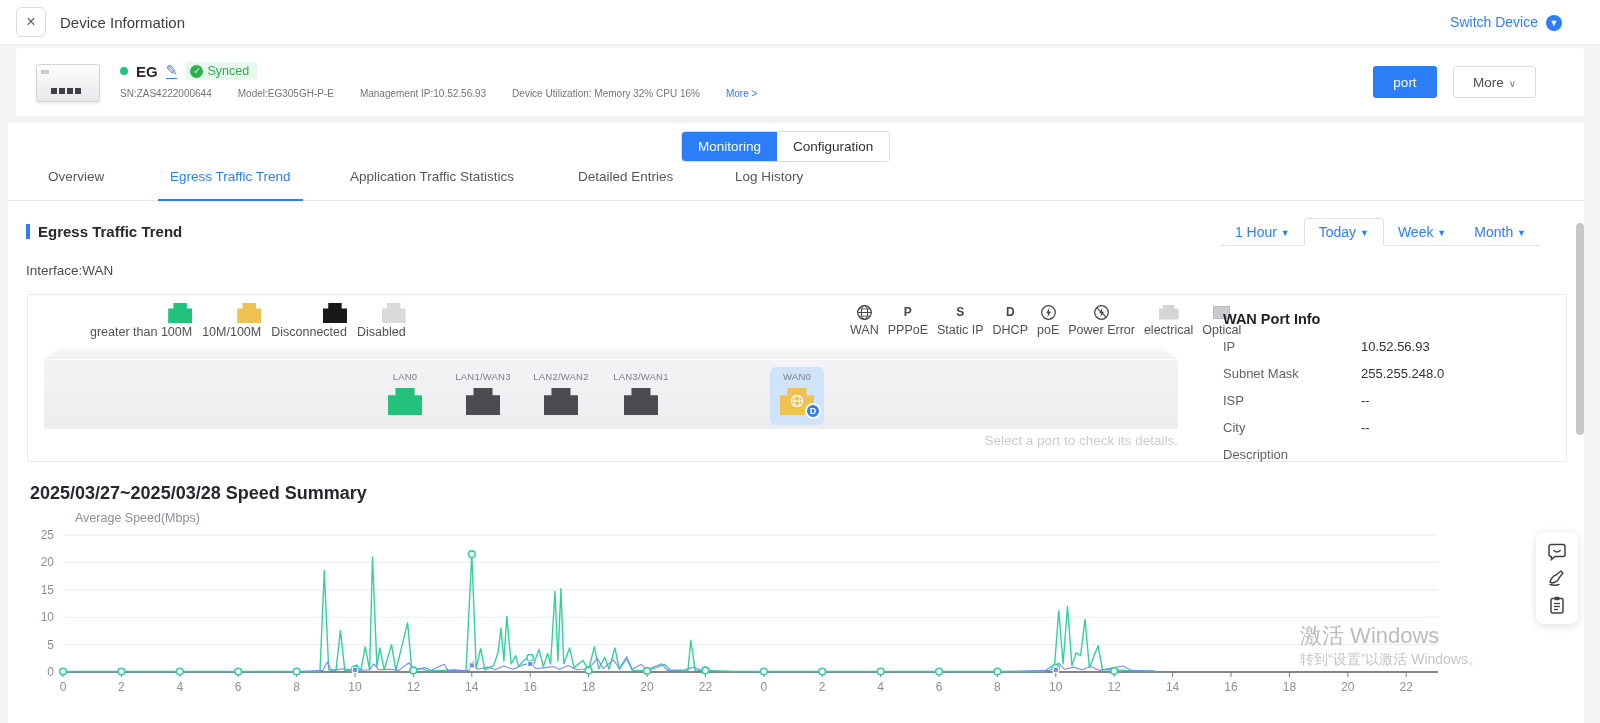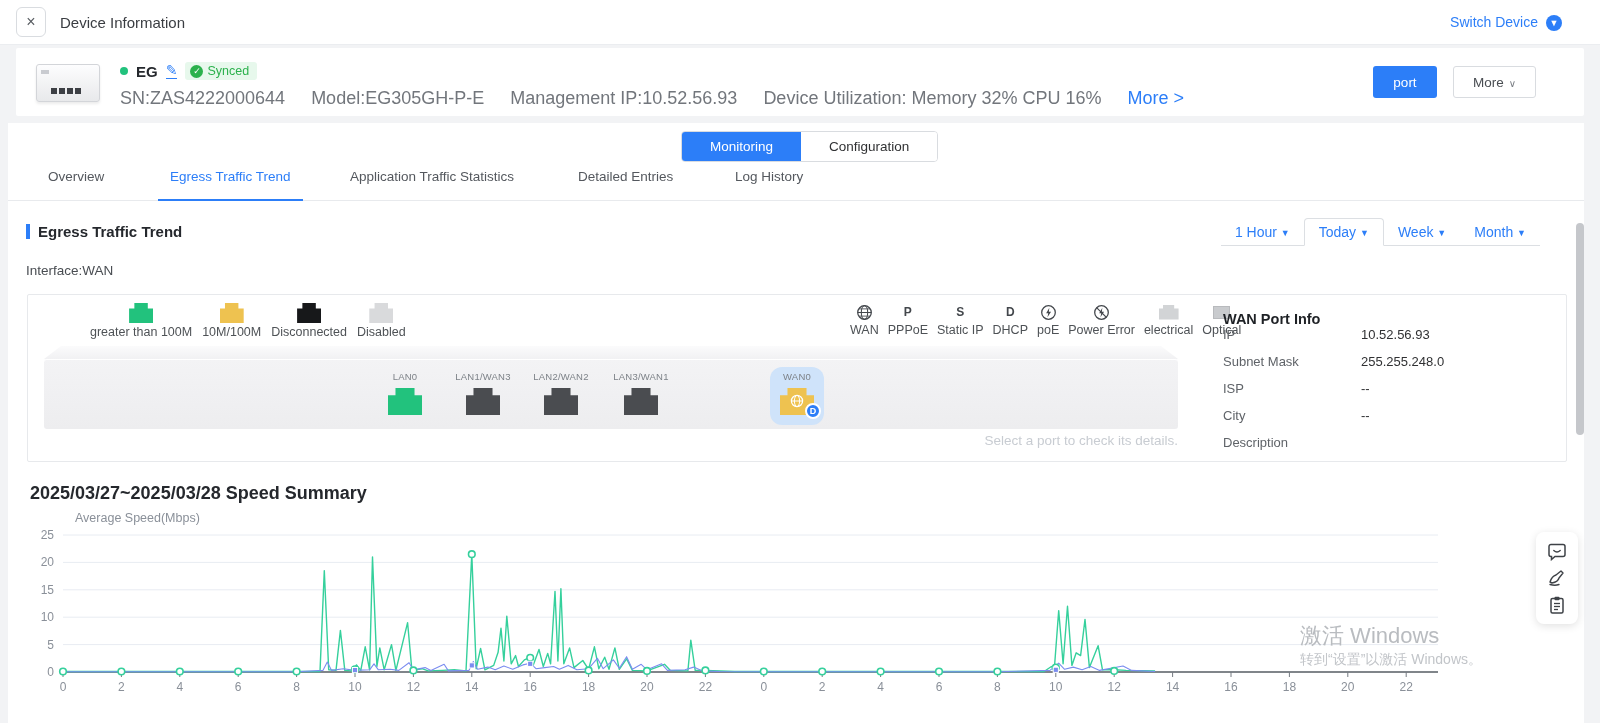--- a/index.html
+++ b/index.html
@@ -19,30 +19,30 @@
   .devthumb { position:absolute; left:20px; top:16px; width:64px; height:38px; background:linear-gradient(#fdfdfe,#e8e9eb); border:1px solid #d3d5d9; border-radius:3px; box-shadow:0 2px 3px rgba(0,0,0,.08); }
   .devthumb .ports { position:absolute; left:14px; bottom:7px; display:flex; gap:2px; }
   .devthumb .ports i { width:6px; height:6px; background:#3c3f44; display:block; }
   .devthumb .logo { position:absolute; left:4px; top:5px; width:8px; height:4px; background:#c9cbd0; }
   .devname-row { position:absolute; left:104px; top:14px; display:flex; align-items:center; gap:8px; }
   .statdot { width:8px; height:8px; border-radius:50%; background:#22c27d; }
   .devname { font-size:15px; font-weight:bold; color:#25282d; }
   .editico { color:#2c7ef8; font-size:14px; border-bottom:1.5px solid #2c7ef8; line-height:14px; padding-bottom:1px; cursor:pointer; }
   .syncbadge { display:flex; align-items:center; gap:4px; background:#e7f8ec; color:#2bb14c; font-size:12.5px; padding:2px 8px 2px 5px; border-radius:3px; }
   .syncbadge .ck { width:13px; height:13px; border-radius:50%; background:#2bb14c; color:#fff; font-size:9px; line-height:13px; text-align:center; }
-  .devmeta { position:absolute; left:104px; top:40px; display:flex; gap:26px; font-size:18px; color:#72767c; white-space:nowrap; }
+  .devmeta { position:absolute; left:104px; top:40px; display:flex; gap:26px; font-size:10px; color:#72767c; white-space:nowrap; }
   .morelink { color:#2c7ef8; cursor:pointer; }
   .ewebbtn { position:absolute; right:147px; top:18px; width:64px; height:32px; background:#2c7ef8; color:#fff; border:none; border-radius:3px; font-size:13.5px; cursor:pointer; font-family:inherit; }
   .morebtn { position:absolute; right:48px; top:18px; width:83px; height:32px; background:#fff; color:#494d52; border:1px solid #d9dce0; border-radius:3px; font-size:13.5px; cursor:pointer; font-family:inherit; }
   .morebtn .chev { font-size:10px; color:#7a7e84; margin-left:5px; }
 
   
   .maincard { position:absolute; left:8px; top:123px; width:1576px; height:600px; background:#fff; }
   .seg { position:absolute; left:673px; top:8px; display:flex; border:1px solid #d9dce0; border-radius:4px; overflow:hidden; height:31px; }
-  .seg .seg-btn { height:100%; font-size:13.5px; line-height:29px; padding:0 28px; cursor:pointer; background:#fff; color:#303133; }
+  .seg .seg-btn { height:100%; font-size:13.5px; line-height:29px; padding:0 16px; cursor:pointer; background:#fff; color:#303133; }
   .seg .seg-btn.on { background:#2c7ef8; color:#fff; }
 
   .tabsrow { position:absolute; left:0; top:46px; width:1576px; height:32px; border-bottom:1px solid #e8eaed; }
   .tab { position:absolute; top:0; font-size:13.5px; color:#54585e; cursor:pointer; height:31px; }
   .tab.active { color:#2c7ef8; }
   .tab.active::after { content:''; position:absolute; left:-12px; right:-12px; bottom:-1px; height:2px; background:#2c7ef8; }
 
   .secthdr { position:absolute; left:18px; top:100px; display:flex; align-items:center; gap:8px; }
   .secbar { width:4px; height:15px; background:#2c7ef8; }
   .sectitle { font-size:15px; font-weight:bold; color:#25282d; }
@@ -50,48 +50,48 @@
   .filters { position:absolute; right:44px; top:92px; height:31px; display:flex; align-items:flex-end; border-bottom:1px solid #dcdfe3;justify-content:space-between; }
   .filt { font-size:14px; color:#2c7ef8; padding:5px 14px; cursor:pointer; white-space:nowrap; }
   .filt .dn { font-size:9px; position:relative; top:-1px; }
   .filt.active { border:1px solid #dcdfe3; border-bottom:1px solid #fff; border-radius:4px 4px 0 0; margin-bottom:-1px; background:#fff; }
 
   .ifacelbl { position:absolute; left:18px; top:140px; font-size:13.5px; color:#494d52; }
 
   
   .portpanel { position:absolute; left:19px; top:171px; width:1540px; height:168px; border:1px solid #e7e9ec; border-radius:2px; background:#fff; }
   .spdlegend { position:absolute; left:62px; top:8px; display:flex; gap:10px; }
-  .legitem { display:flex; flex-direction:column; align-items:center; gap:2px; }
+  .legitem { display:flex; flex-direction:column; align-items:flex-end; gap:2px; }
   .leglbl { font-size:12.5px; color:#4e5256; white-space:nowrap; }
   .pglyph { display:block; clip-path:polygon(22% 0,78% 0,78% 27%,100% 27%,100% 100%,0 100%,0 27%,22% 27%); }
   .pg-sm { width:24px; height:20px; }
   .pg-green { background:#22c27d; } .pg-yellow { background:#eec250; }
   .pg-dark { background:#17181a; } .pg-gray { background:#d9dadc; }
   .pg-dim  { background:#d2d4d6; }
 
   .typelegend { position:absolute; left:822px; top:8px; display:flex; gap:9px; }
   .typeitem { display:flex; flex-direction:column; align-items:center; gap:2px; }
   .tico { height:18px; display:flex; align-items:center; justify-content:center; color:#43474c; }
   .tletter { font-size:12px; font-weight:bold; color:#43474c; }
   .tsq { width:17px; height:13px; background:#c9cbce; border:1px solid #b8babd; }
 
   .strip { position:absolute; left:16px; top:64px; width:1134px; height:70px; background:linear-gradient(#f3f3f5,#ededef); border-radius:3px; box-shadow:inset 0 1px 0 #fff; }
   .strip::before { content:''; position:absolute; left:0; top:-13px; width:100%; height:13px; background:linear-gradient(#fbfbfc,#f1f1f3); clip-path:polygon(1.5% 0,98.5% 0,100% 100%,0 100%); }
   .port { position:absolute; top:8px; width:54px; height:58px; display:flex; flex-direction:column; align-items:center; gap:6px; padding-top:4px; cursor:pointer; }
   .port .plbl { font-size:9.5px; color:#7d8288; letter-spacing:.2px; }
   .pg-lg { width:34px; height:27px; position:relative; }
-  .port.selected { background:#cfe3fa; border-radius:12px; }
+  .port.selected { background:#cfe3fa; border-radius:6px; }
   .portwrap { position:relative; }
   .dbadge { position:absolute; right:-7px; bottom:-4px; width:16px; height:16px; border-radius:50%; background:#2c7ef8; border:2px solid #fff; color:#fff; font-size:9px; font-weight:bold; line-height:12px; text-align:center; }
   .globe-ov { position:absolute; left:50%; top:55%; transform:translate(-50%,-50%); }
 
   .porthint { position:absolute; right:388px; top:138px; font-size:13.5px; color:#c8ccd2; }
 
   .waninfo { position:absolute; left:1195px; top:16px; width:330px; }
-  .waninfo .wtitle { font-size:14.5px; font-weight:bold; color:#1f2226; }
+  .waninfo .wtitle { font-size:14.5px; font-weight:bold; color:#1f2226; margin-bottom:12px; }
   .wrow { display:flex; font-size:13px; margin-bottom:12px; }
   .wlabel { width:138px; color:#5f6368; }
   .wvalue { color:#303133; }
 
   
   .charttitle { position:absolute; left:22px; top:360px; font-size:18px; font-weight:bold; color:#25282d; }
   .ylab { position:absolute; left:67px; top:388px; font-size:12.5px; color:#8a9099; }
   .chartbox { position:absolute; left:22px; top:404px; width:1430px; height:180px; }
   .chartbox svg { display:block; }
   .tick { font-size:12px; fill:#8a9099; font-family:"Liberation Sans",sans-serif; }

